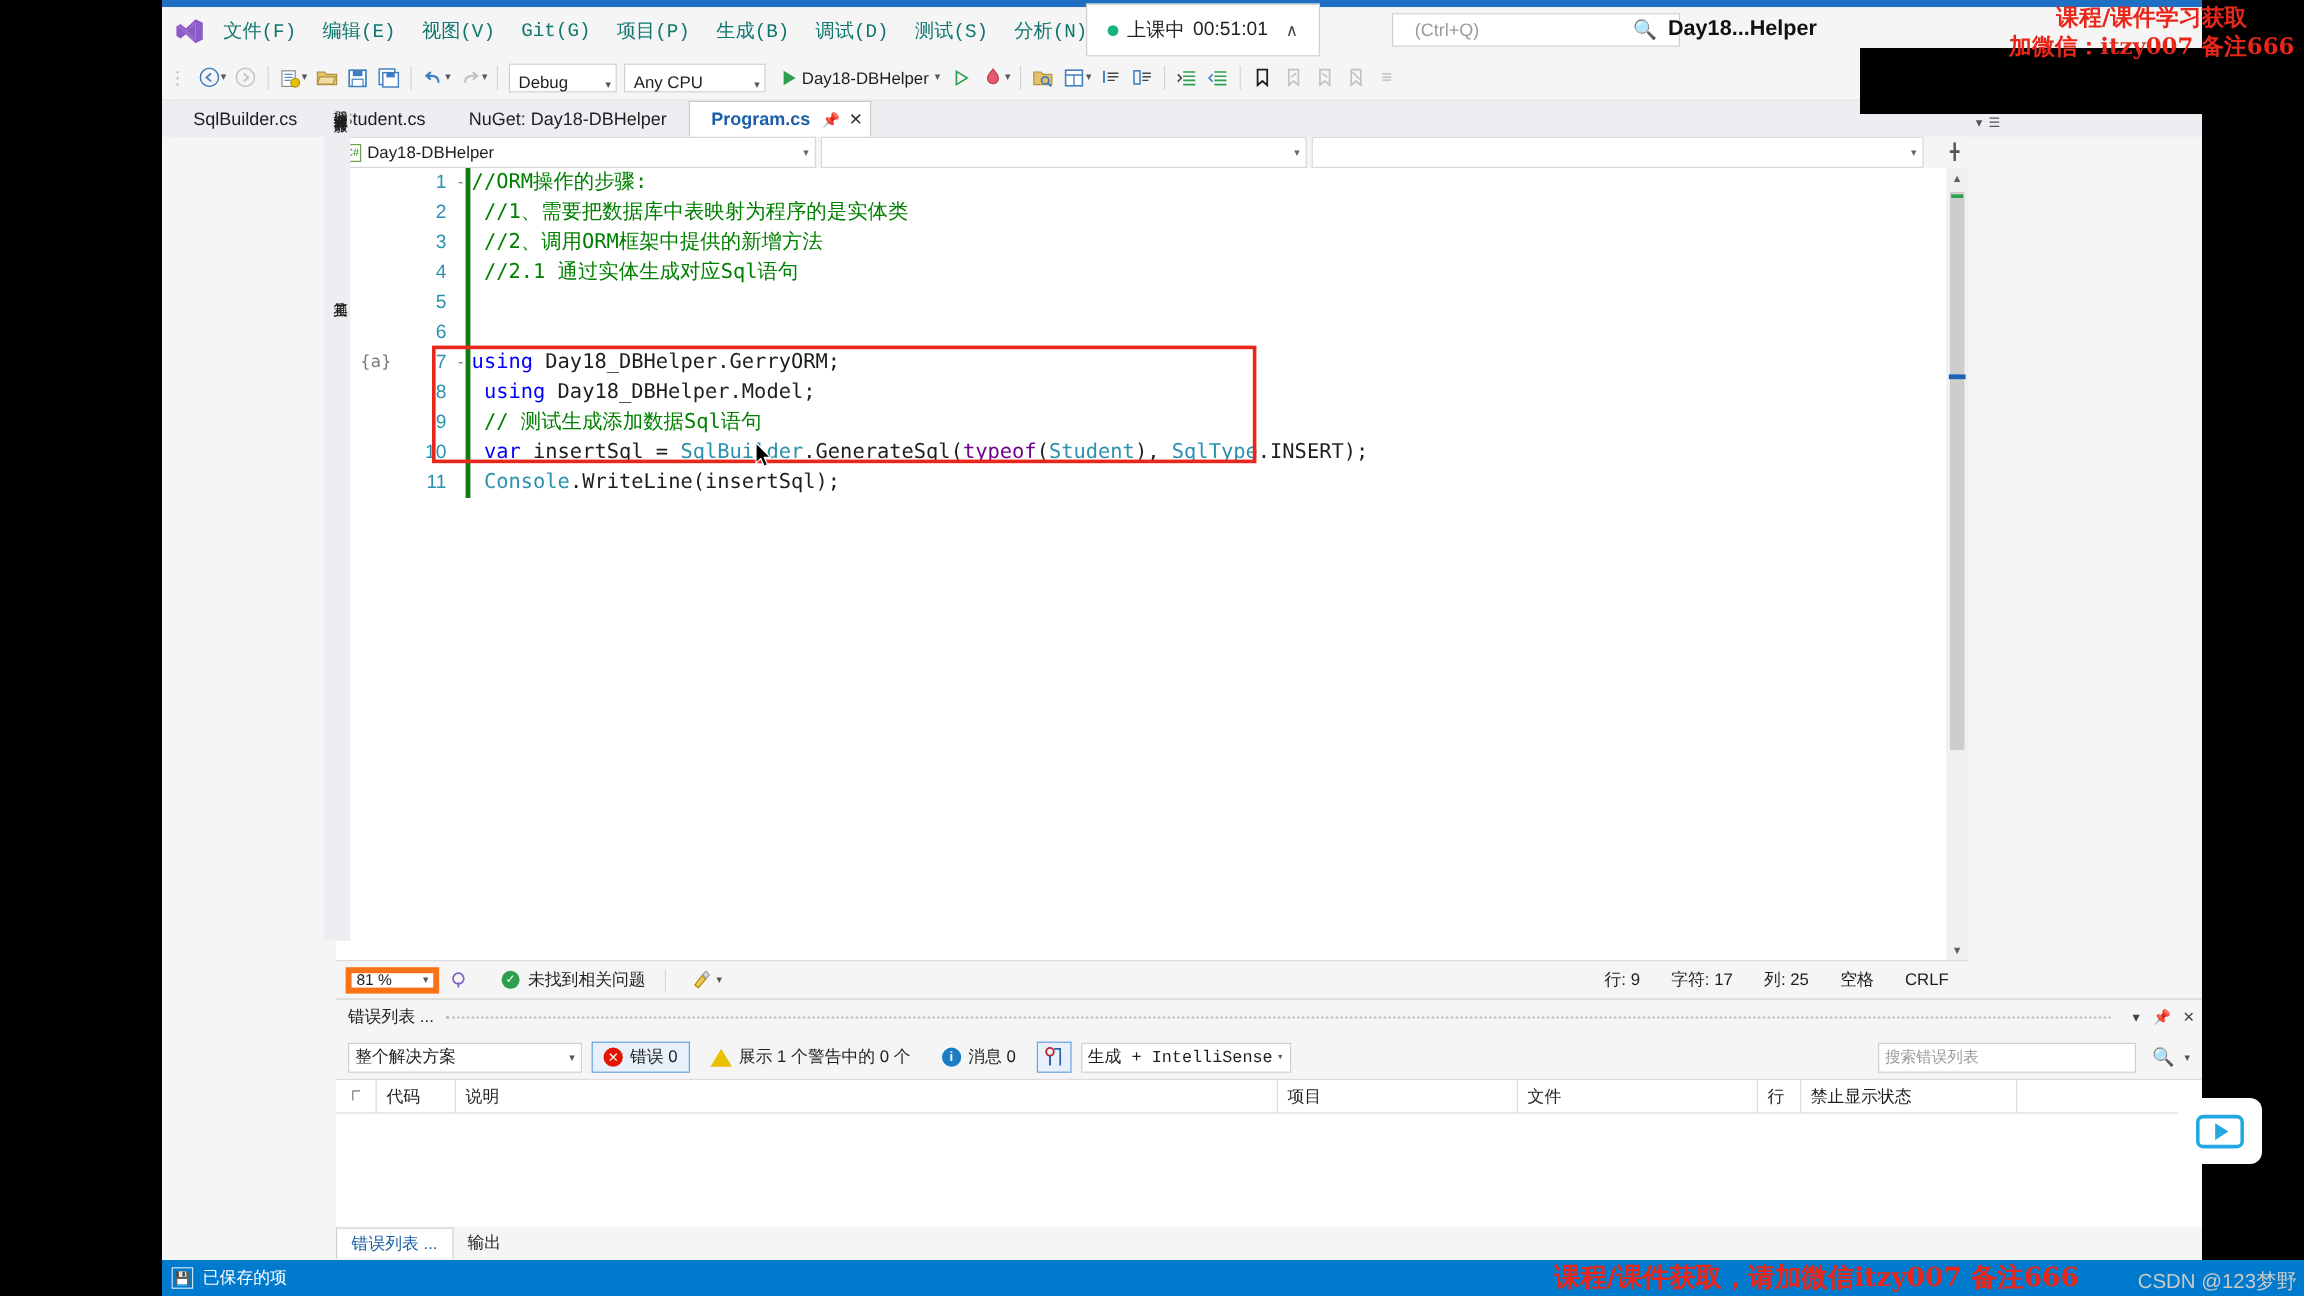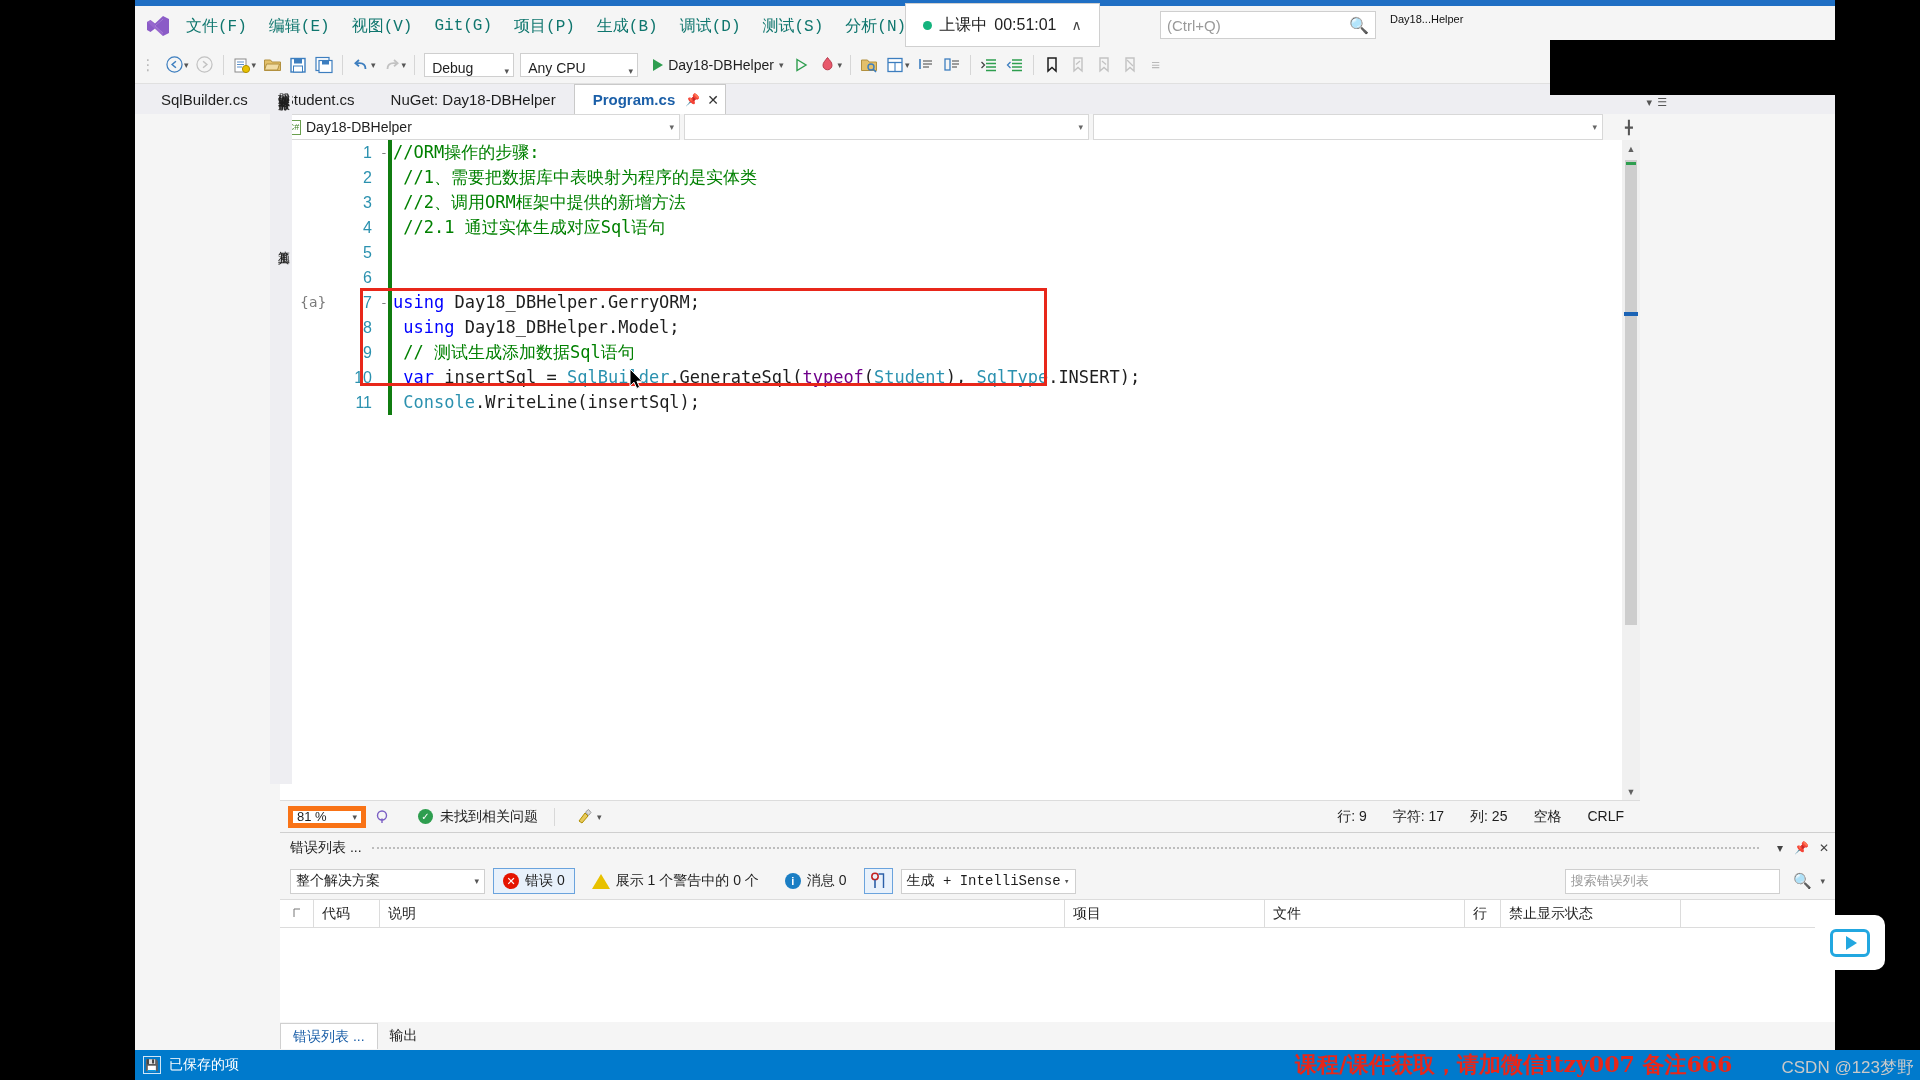--- a/index.html
+++ b/index.html
@@ -14,27 +14,27 @@
 
   
   .accentbar { position:absolute; left:0; top:0; width:1700px; height:6px; background:#1f6fc4; }
 
   
   .menurow { position:absolute; left:0; top:6px; width:1700px; height:40px; background:#f5f5f5;
              display:flex; align-items:center; }
   .vslogo { width:34px; height:30px; margin-left:6px; display:flex; align-items:center; justify-content:center; }
   .menuitem { padding:4px 11px; font-size:16px; color:#0f766e; white-space:nowrap;font-family:Liberation Mono, monospace; }
 
-  .qsearch { position:absolute; left:1025px; top:11px; width:216px; height:28px;
+  .qsearch { position:absolute; left:1025px; top:11px; width:240px; height:28px;
              background:#fff; border:1px solid #cfcfcf; display:flex; align-items:center;
-             padding:0 6px; }
+             padding:0 18px; }
   .qsearch .ph { font-size:15px; color:#9a9a9a; flex:1; }
   .qsearch .mg { font-size:16px; color:#555; }
 
-  .wintitle { position:absolute; left:1255px; top:13px; font-size:11px; font-weight:normal; color:#111; }
+  .wintitle { position:absolute; left:1255px; top:13px; font-size:18px; font-weight:bold; color:#111; }
 
   
   .timerpop { position:absolute; left:905px; top:3px; width:195px; height:44px; background:#fff;
               border:1px solid #d0d0d0; display:flex; align-items:center; justify-content:center;
               gap:7px; z-index:40; }
   .timerpop .dot { width:9px; height:9px; border-radius:50%; background:#14b37d; }
   .timerpop .txt { font-size:16px; color:#222; }
   .timerpop .chev { font-size:14px; color:#444; margin-left:8px; }
 
   
@@ -667,20 +667,24 @@
     <span class="dot"></span>
     <span class="txt">上课中</span>
     <span class="txt">00:51:01</span>
     <span class="chev">∧</span>
   </div>
 
   <div class="blackpatch" style="left:1835px; top:0; width:85px; height:1050px;"></div>
   <div class="blackpatch" style="left:0; top:0; width:135px; height:1080px;"></div>
   <div class="blackpatch" style="left:1550px; top:40px; width:370px; height:55px;"></div>
 
+  <div class="wm-tr">
+    <div class="l1">课程/课件学习获取</div>
+    <div class="l2">加微信：itzy007 备注666</div>
+  </div>
   <div class="wm-bot">课程/课件获取，请加微信itzy007 备注666</div>
   <div class="wm-csdn">CSDN @123梦野</div>
 
   <div class="floatlogo">
     <span class="tv">
         <span class="ptri"></span>
       </span>
   </div>
 
 </div>

